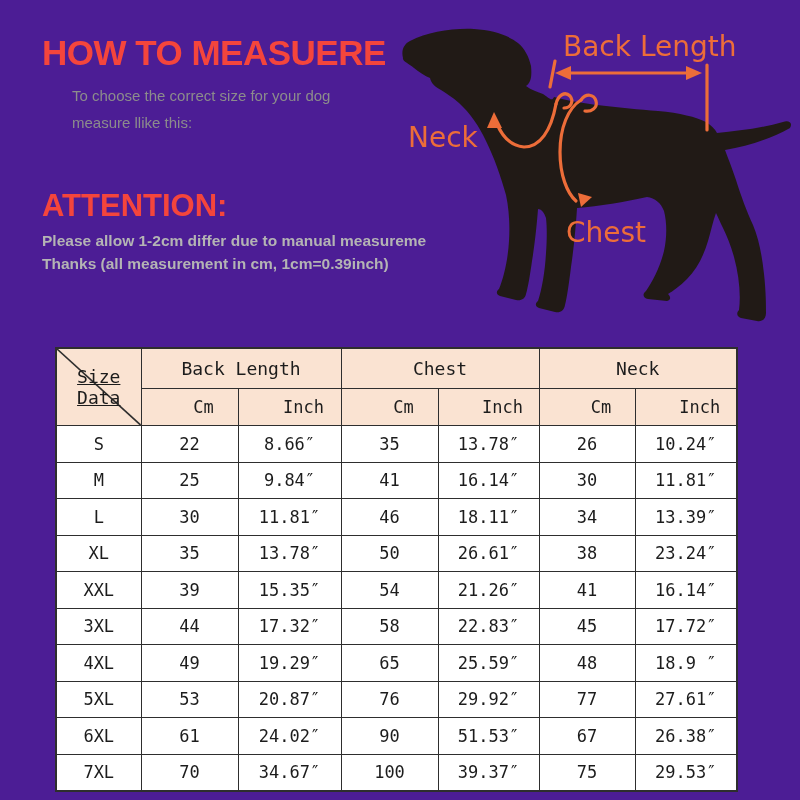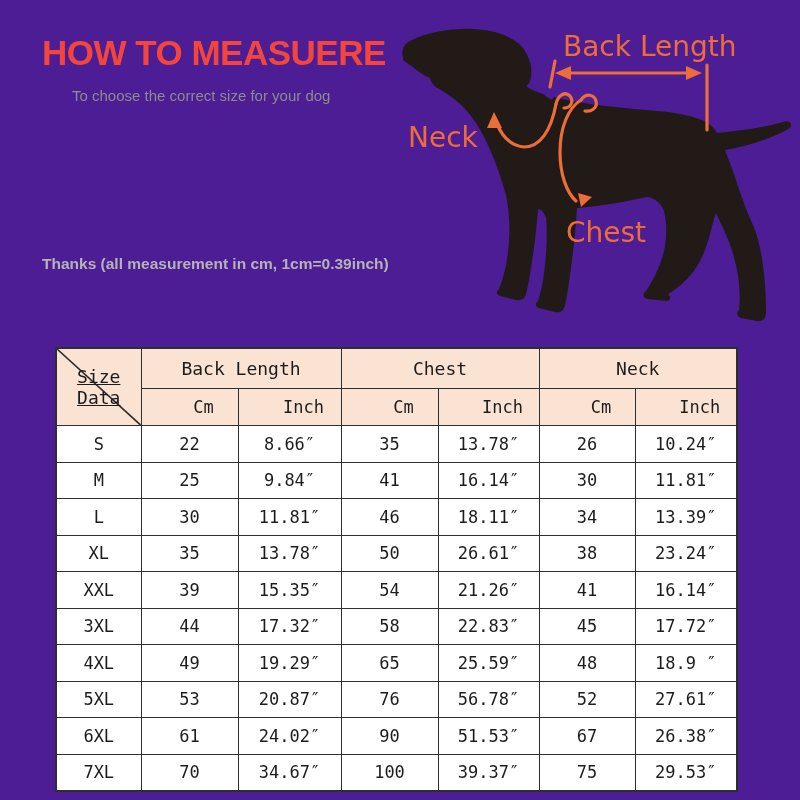--- a/index.html
+++ b/index.html
@@ -45,23 +45,25 @@
   .corner-label{position:relative;font-size:18px;}
 </style>
 </head>
 <body>
 
 <div class="stage">
 
   <div class="title">HOW TO MEASUERE</div>
   <div class="intro">
     <span>To choose the correct size for your dog</span><br>
+    <span>measure llike this:</span>
   </div>
+  <div class="attention-title">ATTENTION:</div>
   <div class="attention-text">
-    <br>
+    <span>Please allow 1-2cm differ due to manual measureme</span><br>
     <span>Thanks (all measurement in cm, 1cm=0.39inch)</span>
   </div>
 
   <svg class="diagram-svg" viewBox="0 0 800 340" xmlns="http://www.w3.org/2000/svg">
 
     <path class="dog" d="
       M 403 58
       C 401 50 404 44 410 41
       C 428 32 452 28 474 29
       C 492 30 508 35 518 43
@@ -237,22 +239,22 @@
           <td>65</td>
           <td>25.59″</td>
           <td>48</td>
           <td>18.9 ″</td>
         </tr>
       <tr>
           <td>5XL</td>
           <td>53</td>
           <td>20.87″</td>
           <td>76</td>
-          <td>56.78″</td>
-          <td>52</td>
+          <td>29.92″</td>
+          <td>77</td>
           <td>27.61″</td>
         </tr>
       <tr>
           <td>6XL</td>
           <td>61</td>
           <td>24.02″</td>
           <td>90</td>
           <td>51.53″</td>
           <td>67</td>
           <td>26.38″</td>

